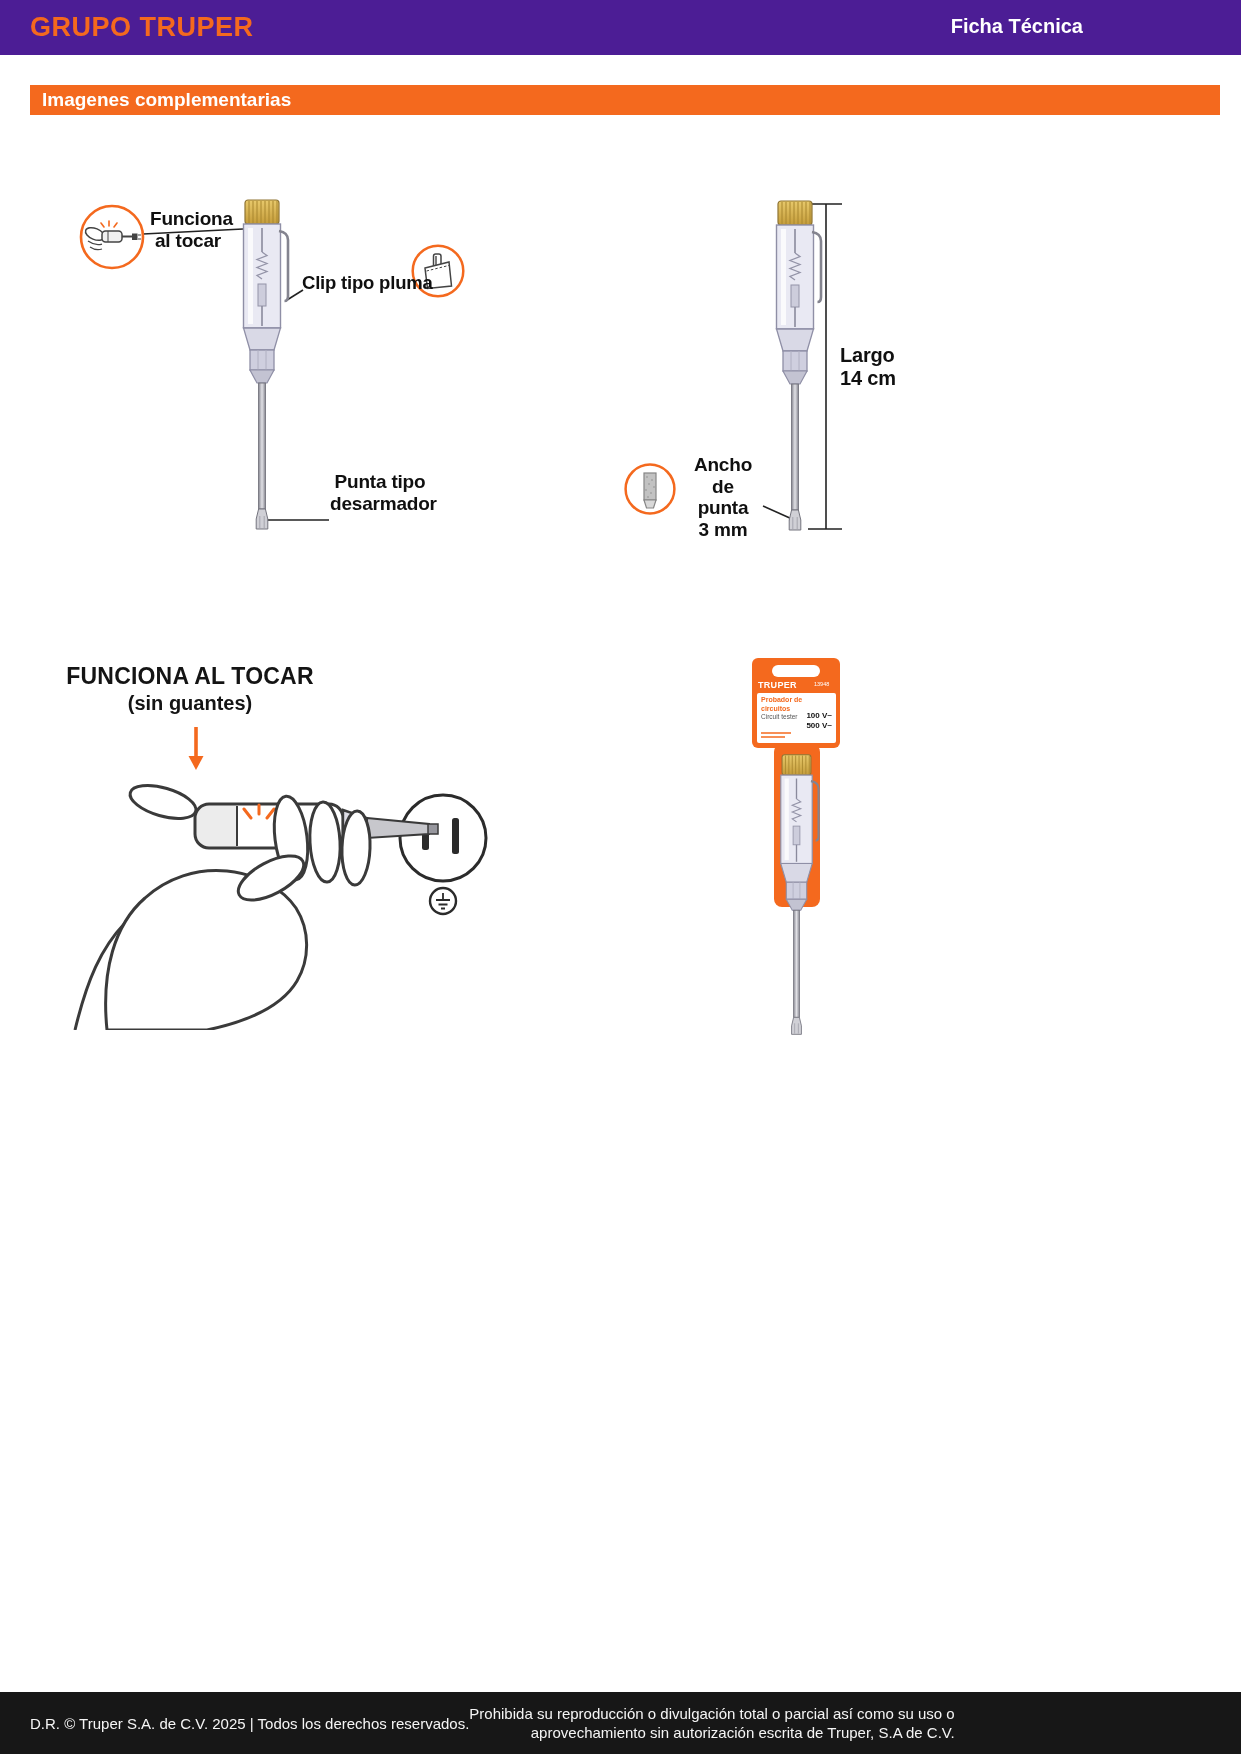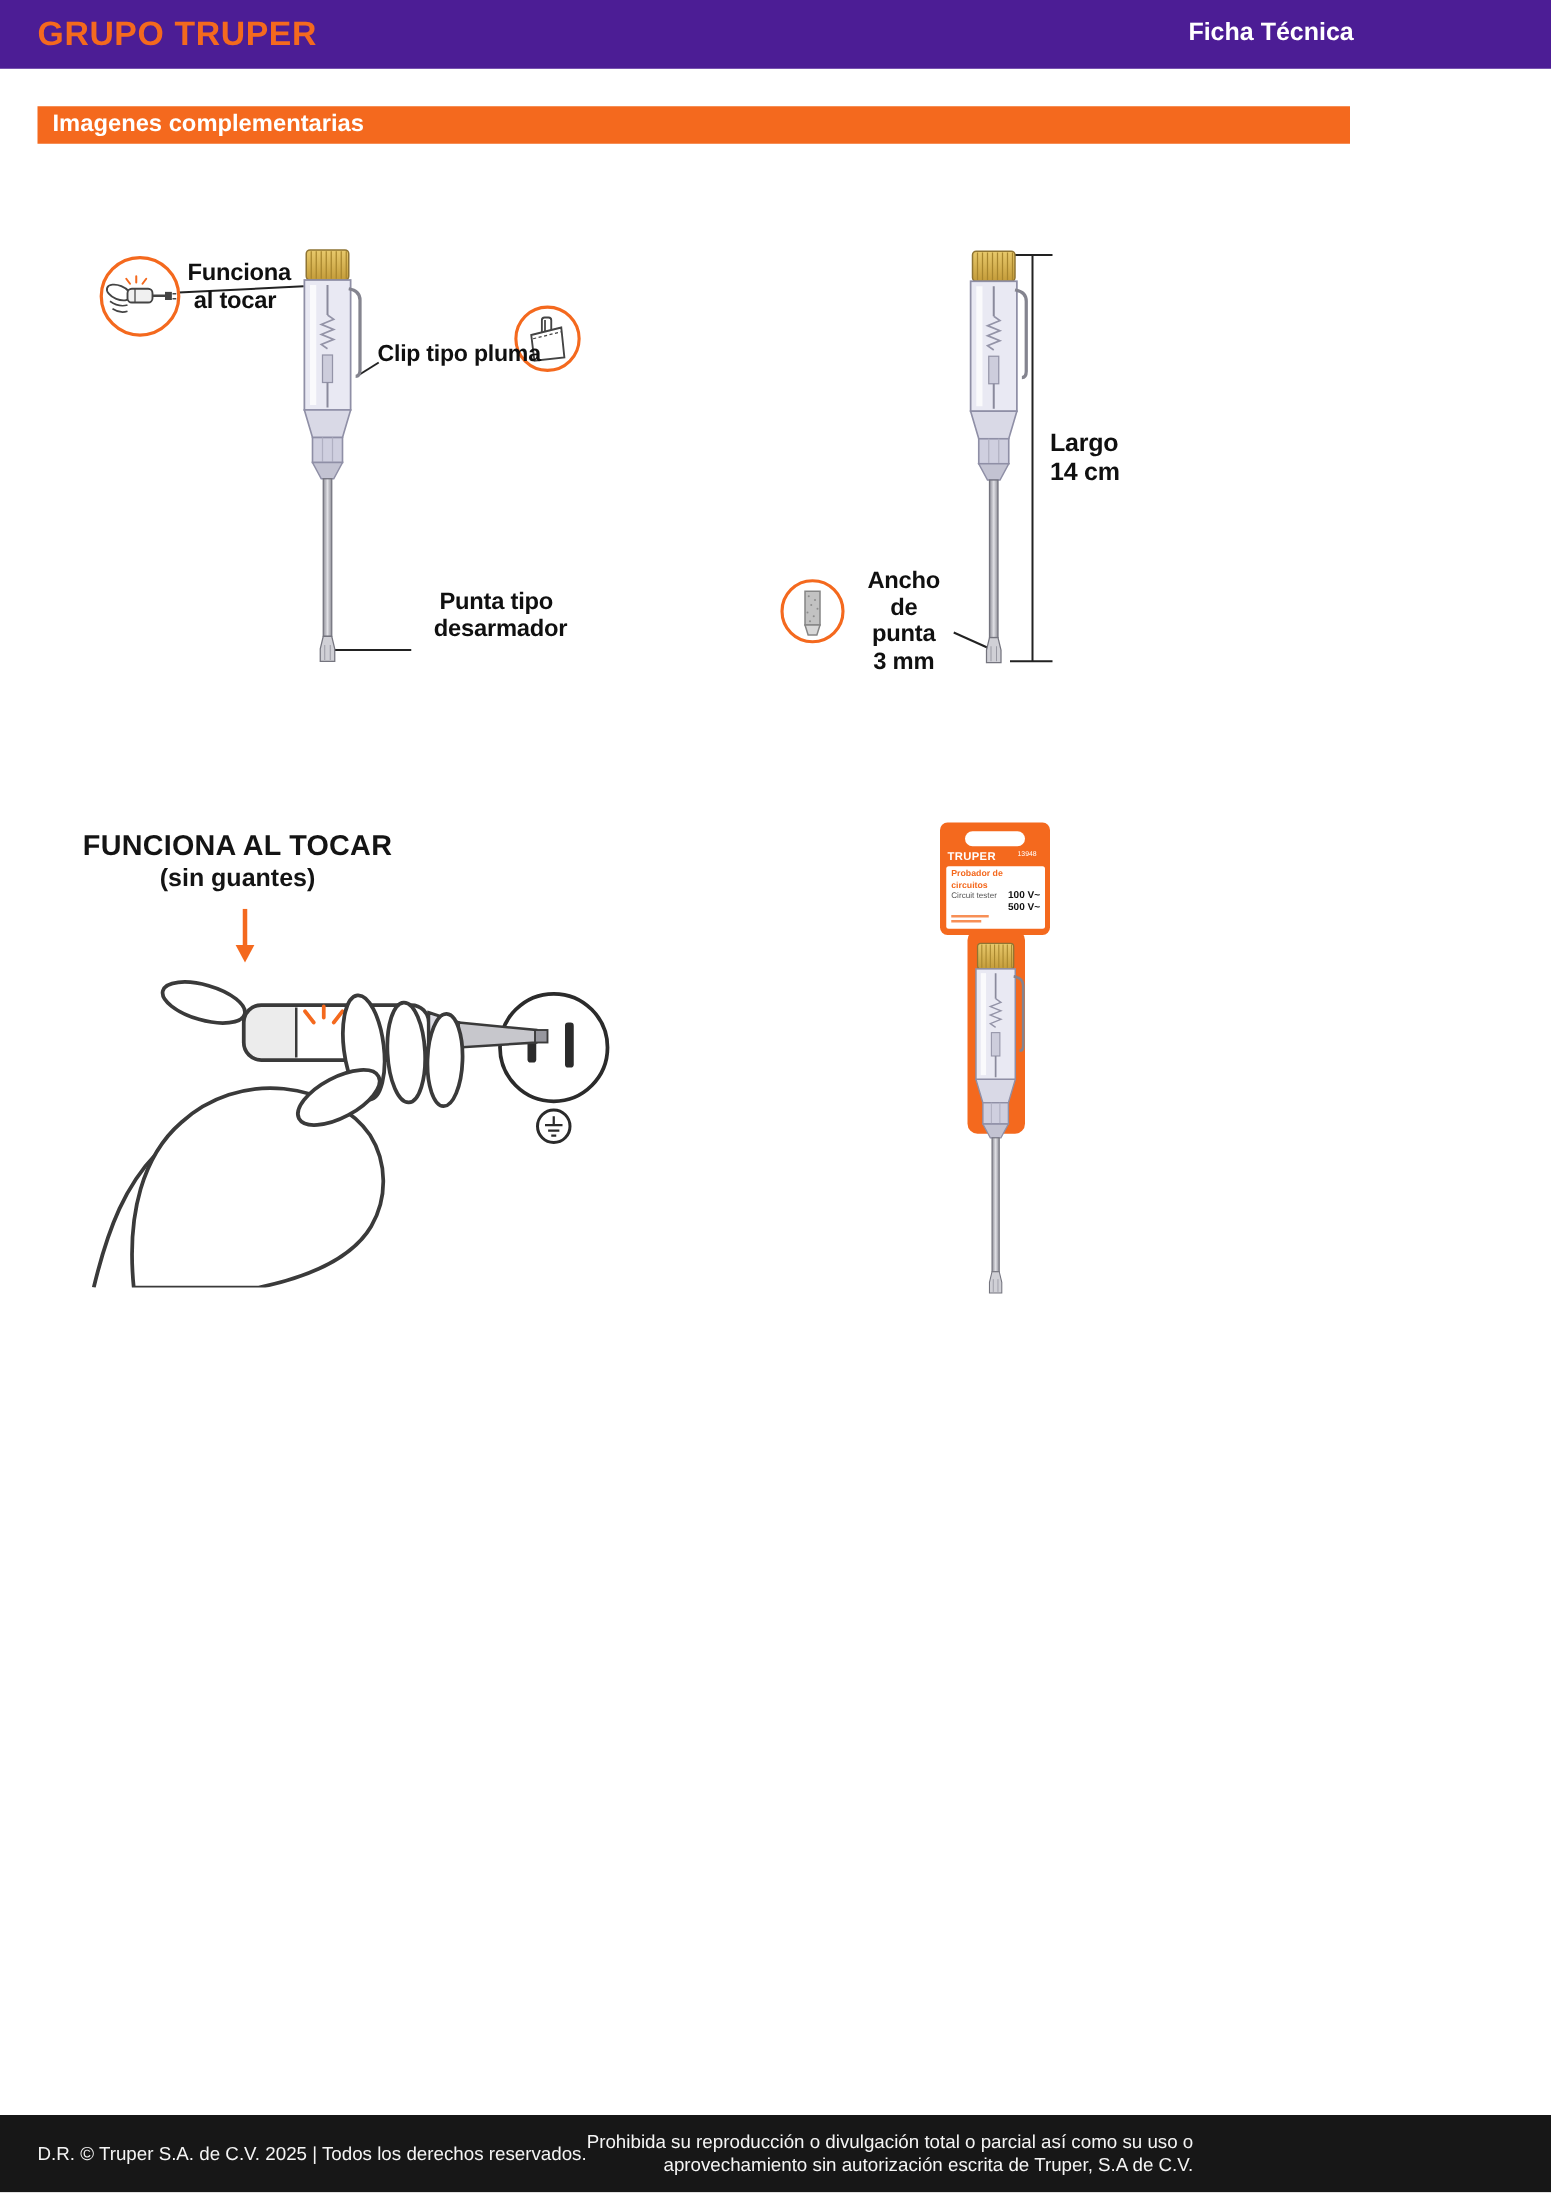--- a/index.html
+++ b/index.html
@@ -6,28 +6,28 @@
   .page{position:relative;width:1241px;height:1754px;background:#ffffff;overflow:hidden;
         font-family:"Liberation Sans","DejaVu Sans",sans-serif;color:#101010;}
   .abs{position:absolute;}
 
   
   .header{position:absolute;top:0;left:0;right:0;height:55px;background:#4c1d95;}
   .brand{position:absolute;left:30px;top:12px;font-size:27px;font-weight:800;color:#F4691E;letter-spacing:.5px;}
   .doc-title{position:absolute;right:158px;top:15px;font-size:20px;font-weight:700;color:#fff;}
 
   
-  .banner{position:absolute;left:30px;top:85px;width:1050px;height:30px;background:#F4691E;}
+  .banner{position:absolute;left:30px;top:85px;width:1190px;height:30px;background:#F4691E;}
   .banner-title{line-height:30px;padding-left:12px;font-size:19px;font-weight:700;color:#fff;}
 
   
   .callout{position:absolute;font-weight:700;font-size:19px;line-height:21.5px;letter-spacing:-.2px;color:#101010;}
   .touch-label{left:150px;top:208px;width:76px;text-align:center;}
   .clip-label{left:302px;top:272px;white-space:nowrap;font-size:18.5px;}
-  .tip-label{left:330px;top:471px;width:100px;text-align:center;margin-left:17px;}
+  .tip-label{left:330px;top:471px;width:100px;text-align:center;}
   .largo-label{left:840px;top:344px;font-size:20px;line-height:23px;}
   .ancho-label{left:682px;top:454px;width:82px;text-align:center;line-height:21.5px;}
 
   
   .usage-title{position:absolute;left:50px;top:663px;width:280px;text-align:center;
                font-size:23px;font-weight:800;letter-spacing:.2px;color:#141414;}
   .usage-sub{position:absolute;left:50px;top:692px;width:280px;text-align:center;
              font-size:20px;font-weight:700;color:#141414;}
 
   

